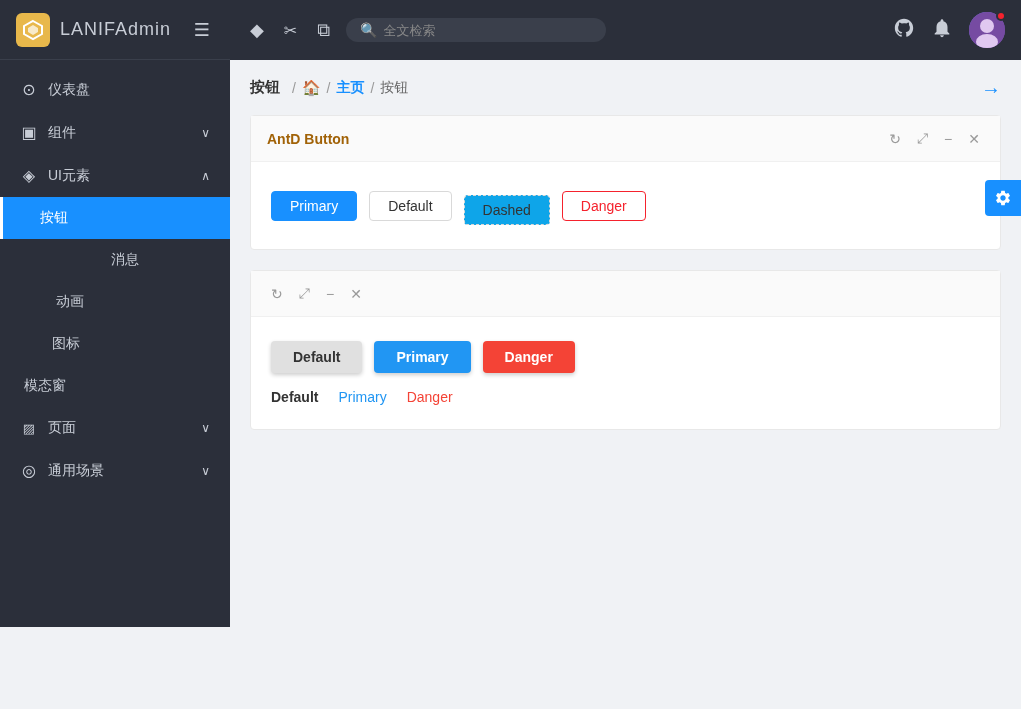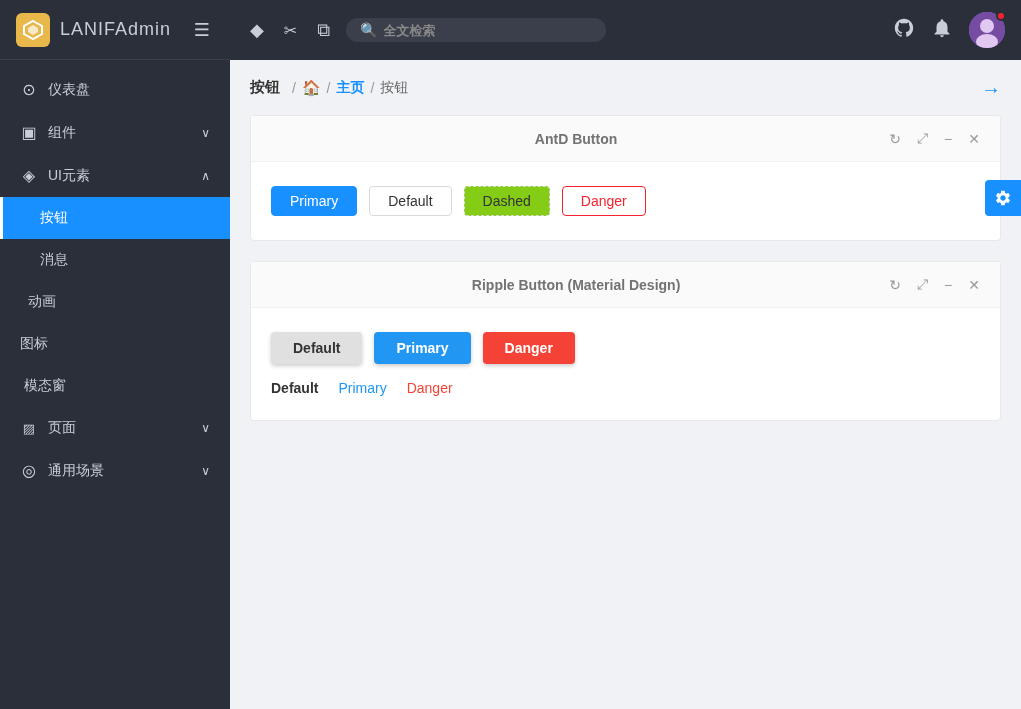--- a/index.html
+++ b/index.html
@@ -6,21 +6,21 @@
     body { font-family: -apple-system, BlinkMacSystemFont, "Segoe UI", "PingFang SC", "Microsoft YaHei", sans-serif; background: #f0f2f5; display: flex; height: 709px; overflow: hidden; font-size: 14px; }
 
     
     .sidebar {
       width: 230px;
       background: #2b2f3a;
       color: #c8cdd6;
       display: flex;
       flex-direction: column;
       flex-shrink: 0;
-      height: 709px;
+      height: 627px;
       overflow: hidden;
     }
     .sidebar-logo {
       display: flex;
       align-items: center;
       padding: 0 16px;
       height: 60px;
       background: #2b2f3a;
       border-bottom: 1px solid #3a3f4b;
       gap: 10px;
@@ -108,21 +108,20 @@
       flex: 1;
       max-width: 260px;
     }
     .search-box input {
       background: none;
       border: none;
       outline: none;
       color: #f9a8d4;
       font-size: 13px;
       width: 100%;
-      font-weight: bold;
     }
     .search-box input::placeholder { color: #888; }
     .topbar-right { margin-left: auto; display: flex; align-items: center; gap: 16px; }
     .topbar-right-icon { color: #c8cdd6; font-size: 20px; cursor: pointer; }
     .avatar-wrap { position: relative; }
     .avatar {
       width: 36px;
       height: 36px;
       border-radius: 50%;
       background: linear-gradient(135deg, #667eea, #764ba2);
@@ -191,23 +190,22 @@
     .card-header {
       display: flex;
       align-items: center;
       padding: 12px 16px;
       border-bottom: 1px solid #f0f0f0;
       background: #fafafa;
     }
     .card-title {
       font-size: 14px;
       font-weight: 600;
-      color: #737373;
+      color: #a16207;
       flex: 1;
-      text-align: center;
     }
     .card-actions { display: flex; gap: 8px; }
     .card-action-btn {
       background: none;
       border: none;
       cursor: pointer;
       color: #999;
       font-size: 14px;
       padding: 2px 4px;
     }
@@ -219,21 +217,21 @@
       padding: 6px 18px;
       border-radius: 4px;
       font-size: 14px;
       cursor: pointer;
       border: 1px solid transparent;
       transition: all 0.2s;
       font-family: inherit;
     }
     .btn-primary { background: #1890ff; color: #fff; border-color: #1890ff; }
     .btn-default { background: #fff; color: #333; border-color: #d9d9d9; }
-    .btn-dashed { background: #84cc16; color: #333; border: 1px dashed #d9d9d9; }
+    .btn-dashed { background: #0ea5e9; color: #333; border: 1px dashed #d9d9d9; margin-top: 9px; }
     .btn-danger { background: #fff; color: #f5222d; border-color: #f5222d; }
 
     
     .ripple-btn {
       padding: 8px 22px;
       border-radius: 4px;
       font-size: 14px;
       cursor: pointer;
       border: none;
       font-family: inherit;
@@ -283,29 +281,29 @@
     <div class="nav-item">
       <span class="nav-icon">◈</span>
       <span class="nav-item-text">UI元素</span>
       <span class="nav-item-arrow">∧</span>
     </div>
 
     <div class="nav-item active" style="padding-left:40px;">
       <span class="nav-item-text">按钮</span>
     </div>
 
-    <div class="nav-item" style="padding-left:40px;">
+    <div class="nav-item" style="padding-left:40px;justify-content:center;">
       <span class="nav-item-text">消息</span>
     </div>
 
-    <div class="nav-item" style="padding-left:28px;">
+    <div class="nav-item" style="padding-left:56px;">
       <span class="nav-item-text">动画</span>
     </div>
 
-    <div class="nav-item" style="padding-left:20px;">
+    <div class="nav-item" style="padding-left:52px;">
       <span class="nav-item-text">图标</span>
     </div>
 
 
     <div class="nav-item" style="padding-left:24px;">
       <span class="nav-item-text">模态窗</span>
     </div>
 
 
     <div class="nav-item">
@@ -384,21 +382,20 @@
           <button class="btn btn-primary">Primary</button>
           <button class="btn btn-default">Default</button>
           <button class="btn btn-dashed">Dashed</button>
           <button class="btn btn-danger">Danger</button>
         </div>
       </div>
     </div>
 
     <div class="card">
       <div class="card-header">
-        <span class="card-title">Ripple Button (Material Design)</span>
         <div class="card-actions">
           <button class="card-action-btn">↻</button>
           <button class="card-action-btn">⤢</button>
           <button class="card-action-btn">−</button>
           <button class="card-action-btn">✕</button>
         </div>
       </div>
       <div class="card-body">
         <div class="btn-group">
           <button class="ripple-btn ripple-default">Default</button>

